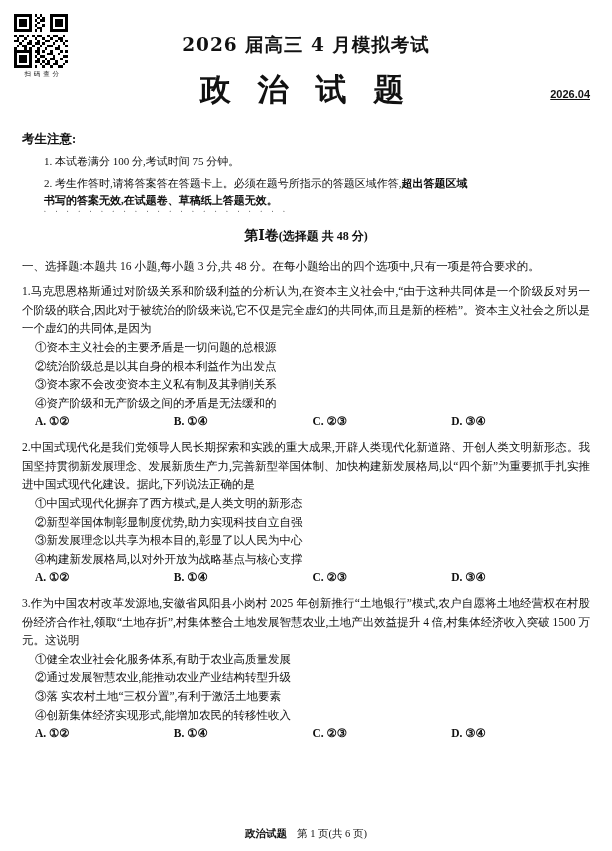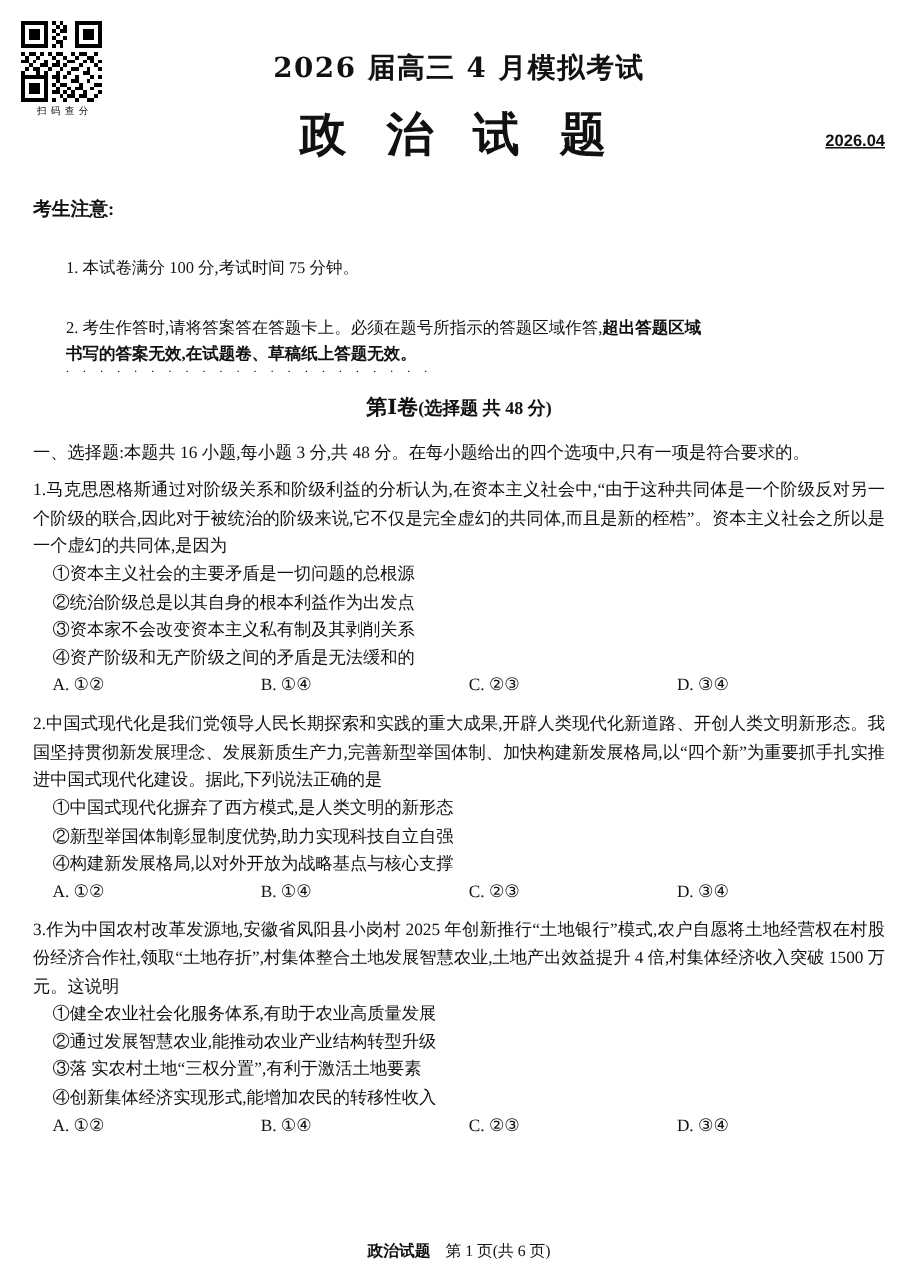--- a/index.html
+++ b/index.html
@@ -65,21 +65,21 @@
     text-decoration:underline;
   }
   .notice-head{
     font-size:12.5px;
     font-weight:bold;
     margin-top:20px;
   }
   .notice-item{
     font-size:11px;
     line-height:1.55;
-    margin-top:23px;
+    margin-top:5px;
     padding-left:22px;
     text-indent:0;
   }
   .notice-item.second{
     padding-left:22px;
   }
   .bold{ font-weight:bold; }
   .dotline{
     font-size:7px;
     letter-spacing:9.5px;
@@ -115,21 +115,21 @@
     font-size:11.5px;
     line-height:1.62;
     padding-left:13px;
   }
   .answers{
     display:flex;
     font-size:11.5px;
     line-height:1.7;
     padding-left:13px;
   }
-  .answers span{ width:25%; }
+  .answers span{ width:25%;font-weight:bold; }
   .footer{
     position:absolute;
     left:0;right:0;bottom:10px;
     text-align:center;
     font-size:10.5px;
   }
   .footer .ft-title{ font-weight:bold; margin-right:10px;}
 </style>
 </head>
 <body>
@@ -273,20 +273,21 @@
         <span>B. ①④</span>
         <span>C. ②③</span>
         <span>D. ③④</span>
       </div>
     </div>
 
     <div class="q">
       <span>2.</span><span>中国式现代化是我们党领导人民长期探索和实践的重大成果,开辟人类现代化新道路、开创人类文明新形态。我国坚持贯彻新发展理念、发展新质生产力,完善新型举国体制、加快构建新发展格局,以“四个新”为重要抓手扎实推进中国式现代化建设。据此,下列说法正确的是</span>
       <span class="opt">①中国式现代化摒弃了西方模式,是人类文明的新形态</span>
       <span class="opt">②新型举国体制彰显制度优势,助力实现科技自立自强</span>
+      <span class="opt">③新发展理念以共享为根本目的,彰显了以人民为中心</span>
       <span class="opt">④构建新发展格局,以对外开放为战略基点与核心支撑</span>
       <div class="answers">
         <span>A. ①②</span>
         <span>B. ①④</span>
         <span>C. ②③</span>
         <span>D. ③④</span>
       </div>
     </div>
 
     <div class="q">

